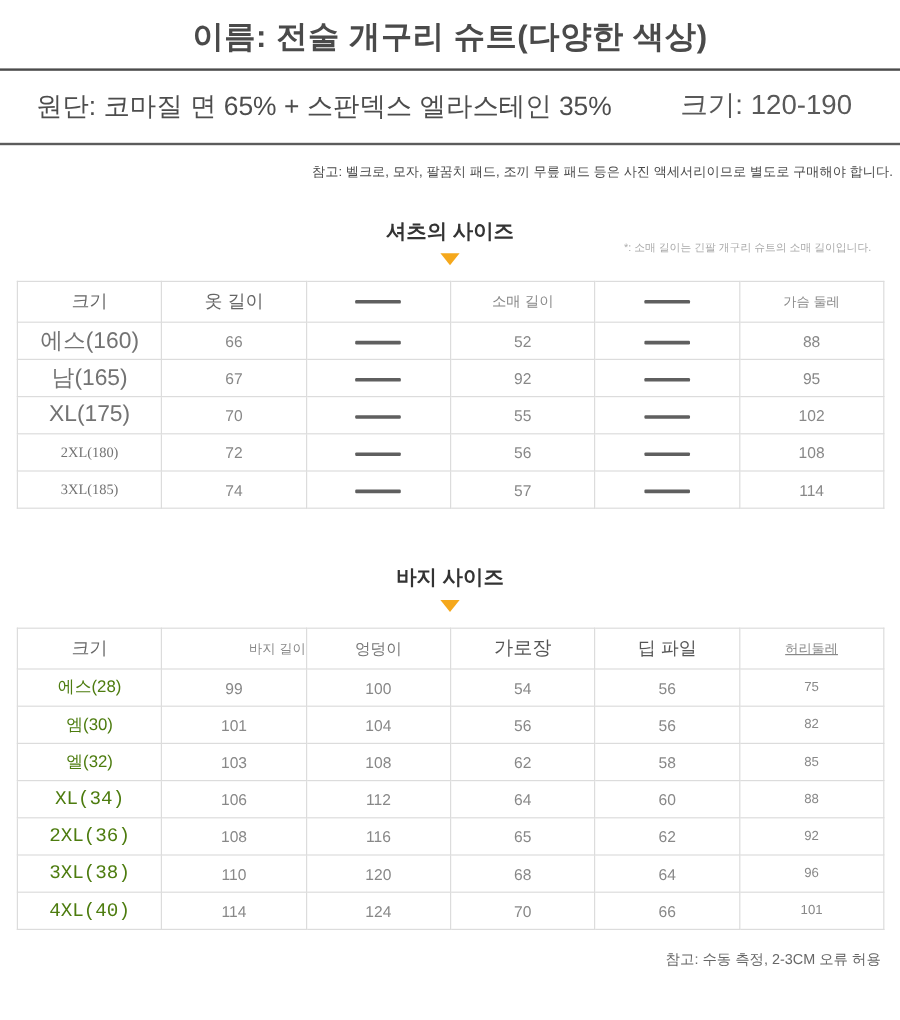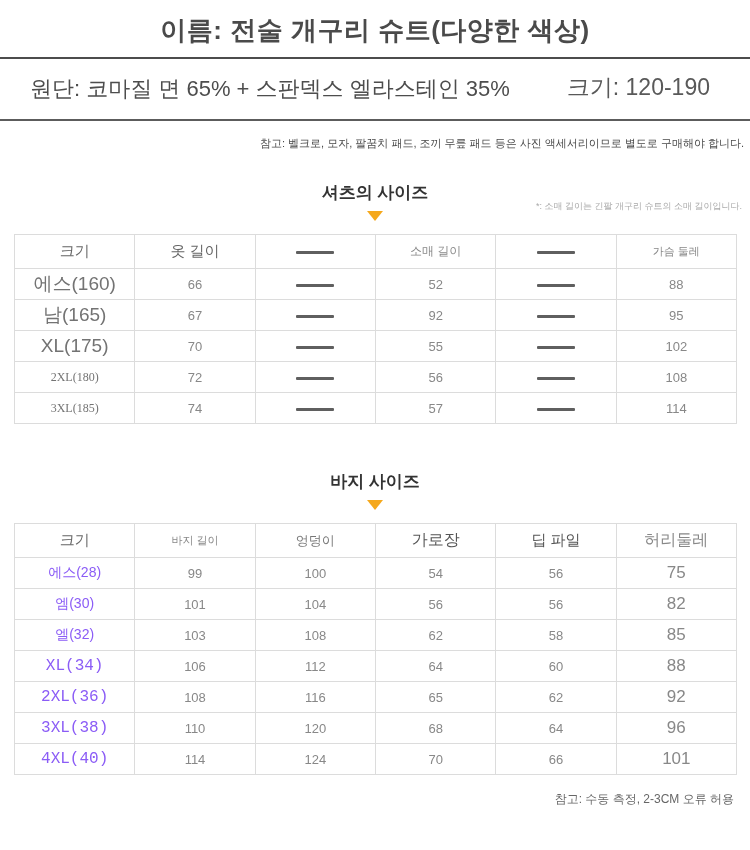--- a/index.html
+++ b/index.html
@@ -34,21 +34,21 @@
     margin-top:15px; padding-right:6px;
     text-align:right; font-size:11px; color:#4a4a4a;
   }
 
   
   .section-head { position:relative; text-align:center; }
   .section-head.shirt { margin-top:30px; }
   .section-head.pants { margin-top:46px; }
   .section-title { font-size:17px; font-weight:bold; color:#333; }
   .side-note {
-    position:absolute; right:8px; top:19px;
+    position:absolute; right:24px; top:19px;
     font-size:9px; color:#a9a9a9;
   }
   .triangle {
     width:0; height:0; margin:7px auto 0;
     border-left:8px solid transparent;
     border-right:8px solid transparent;
     border-top:10px solid #f5a81c;
   }
 
   
@@ -70,28 +70,28 @@
 
   #shirt-table th:nth-child(1){ font-size:15px; color:#666; }
   #shirt-table th:nth-child(2){ font-size:15px; color:#666; }
   #shirt-table th:nth-child(4){ font-size:12px; color:#888; }
   #shirt-table th:nth-child(6){ font-size:11px; color:#888; }
   #shirt-table td { font-size:13px; color:#888; }
   #shirt-table td:first-child { font-size:19px; color:#737373; }
   #shirt-table tbody tr:nth-child(n+4) td:first-child { font-size:12px;font-family:Liberation Serif, serif; }
 
   #pants-table th:nth-child(1){ font-size:15px; color:#666; }
-  #pants-table th:nth-child(2){ font-size:11px; color:#888; }
+  #pants-table th:nth-child(2){ font-size:11px; color:#888;text-align:right; }
   #pants-table th:nth-child(3){ font-size:13px; color:#777; }
   #pants-table th:nth-child(4){ font-size:16px; color:#555; }
   #pants-table th:nth-child(5){ font-size:15px; color:#555; }
-  #pants-table th:nth-child(6){ font-size:16px; color:#888; }
+  #pants-table th:nth-child(6){ font-size:11px; color:#888;text-decoration:underline; }
   #pants-table td { font-size:13px; color:#888; }
-  #pants-table td:first-child { font-size:14px; color:#8b5cf6;border-radius:15px; }
-  #pants-table td:nth-child(6) { font-size:17px; }
+  #pants-table td:first-child { font-size:14px; color:#4d7c0f;border-radius:15px; }
+  #pants-table td:nth-child(6) { font-size:11px; }
   #pants-table tbody tr:nth-child(n+4) td:first-child { font-size:16px;font-family:Liberation Mono, monospace; }
 
   
   .bottom-note {
     margin-top:16px; padding-right:16px;
     text-align:right; font-size:12px; color:#666;
   }
 </style>
 </head>
 <body>

